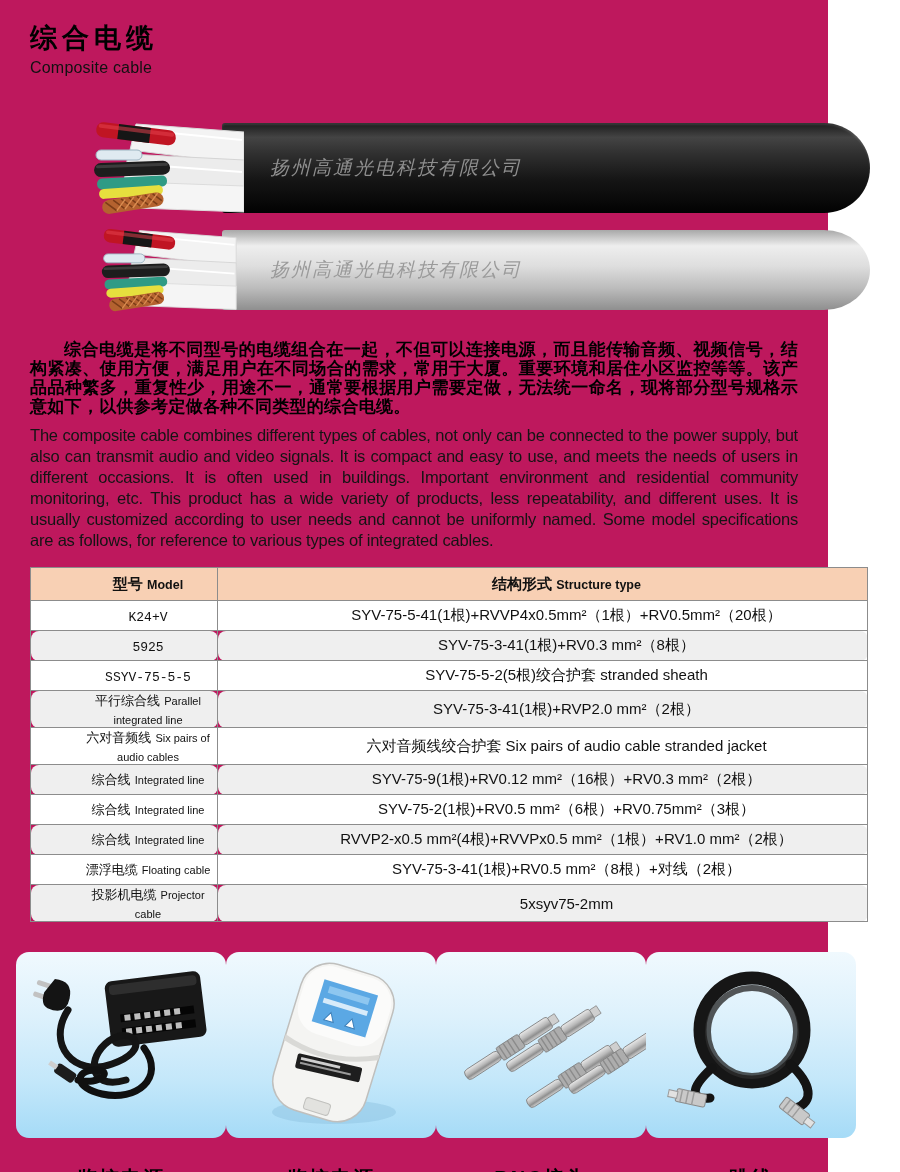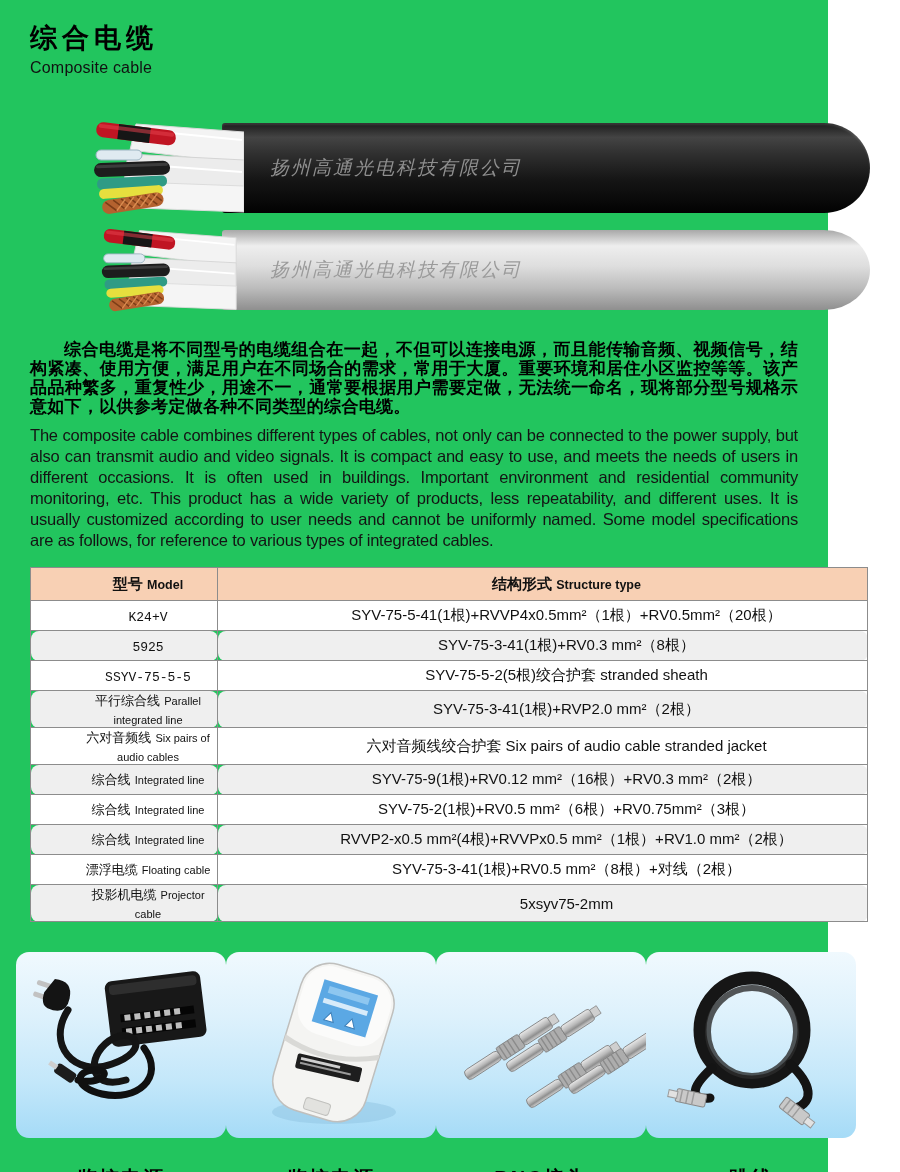--- a/index.html
+++ b/index.html
@@ -1,19 +1,19 @@
 <!DOCTYPE html>
 <html><head>
 <meta charset="utf-8">
 <style>
   * { margin:0; padding:0; box-sizing:border-box; }
   html,body { background:#fff; }
   body { width:900px; height:1172px; overflow:hidden;
          font-family:"Liberation Sans","DejaVu Sans",sans-serif; color:#111; }
-  .page { position:relative; width:828px; height:1172px; background:#22c55e; padding:20px 30px 0 30px; }
+  .page { position:relative; width:828px; height:1172px; background:#be185d; padding:20px 30px 0 30px; }
 
   
   .title { font-size:27px; font-weight:bold; letter-spacing:5px; color:#000; }
   .subtitle { font-size:16px; color:#111; margin-top:3px; letter-spacing:0.2px; }
 
   
   .cables { margin:46px 0 0 64px; width:776px; }
   .cable { position:relative; height:90px; }
   .cable + .cable { margin-top:17px; height:80px; }
   .jacket { position:absolute; left:128px; right:0; top:0; bottom:0;

